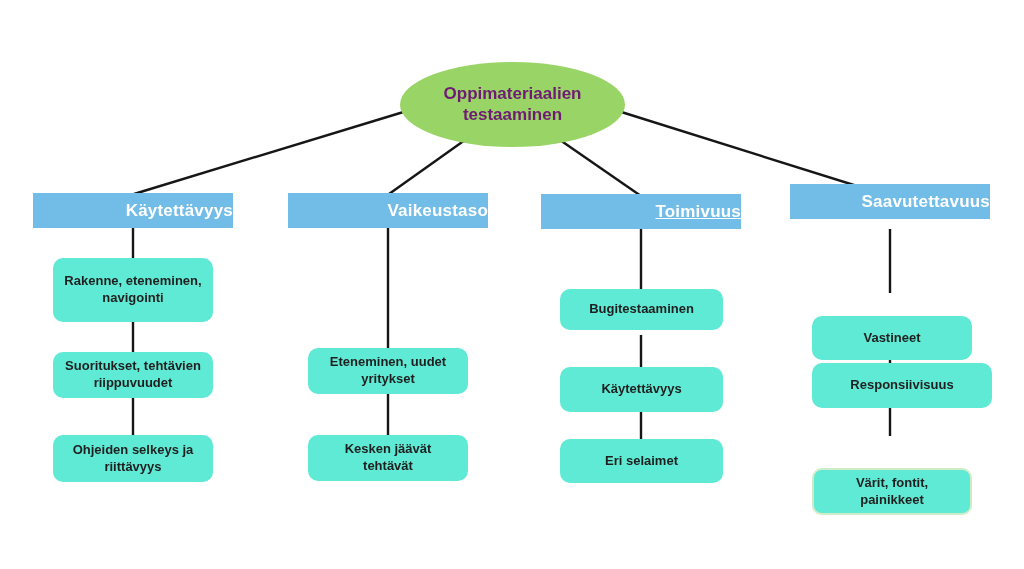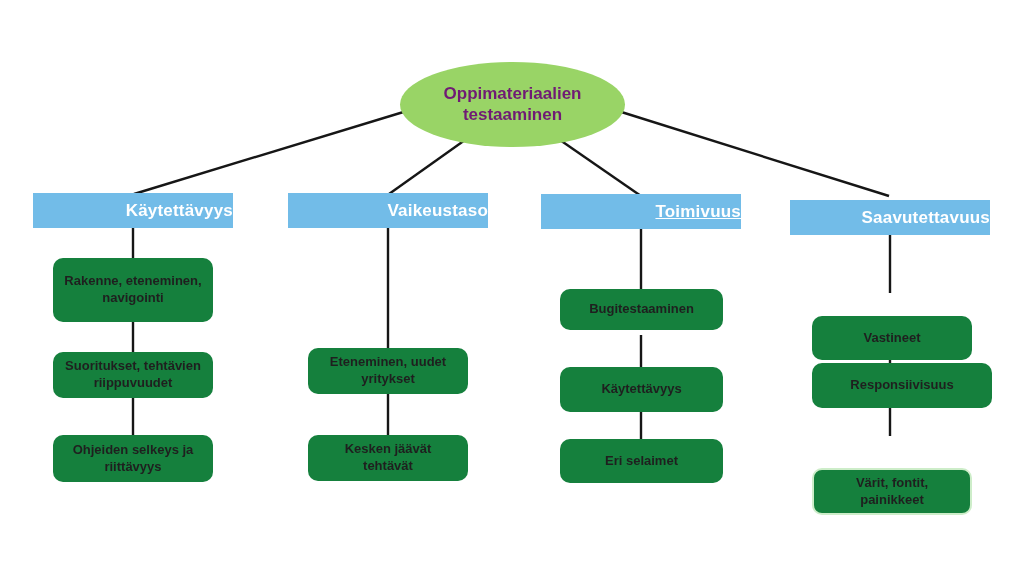--- a/index.html
+++ b/index.html
@@ -48,24 +48,24 @@
     background: #72bce8;
     color: #ffffff;
     font-size: 17px;
     font-weight: bold;
     letter-spacing: 0.2px;
     justify-content: flex-end;
   }
   .bh1 { left: 33px;  top: 193px; }
   .bh2 { left: 288px; top: 193px; }
   .bh3 { left: 541px; top: 194px; text-decoration: underline; }
-  .bh4 { left: 790px; top: 200px; padding-left: 13px; }
+  .bh4 { left: 790px; top: 184px; padding-left: 13px; }
 
   .child-box {
-    background: #15803d;
+    background: #5eead4;
     border-radius: 10px;
     color: #1f1f1f;
     font-size: 13px;
     font-weight: bold;
     line-height: 1.3;
     padding: 4px 10px;
   }
   .child-box.highlight { border: 2px solid #cdedc9; margin-top: 33px; }
 
   

